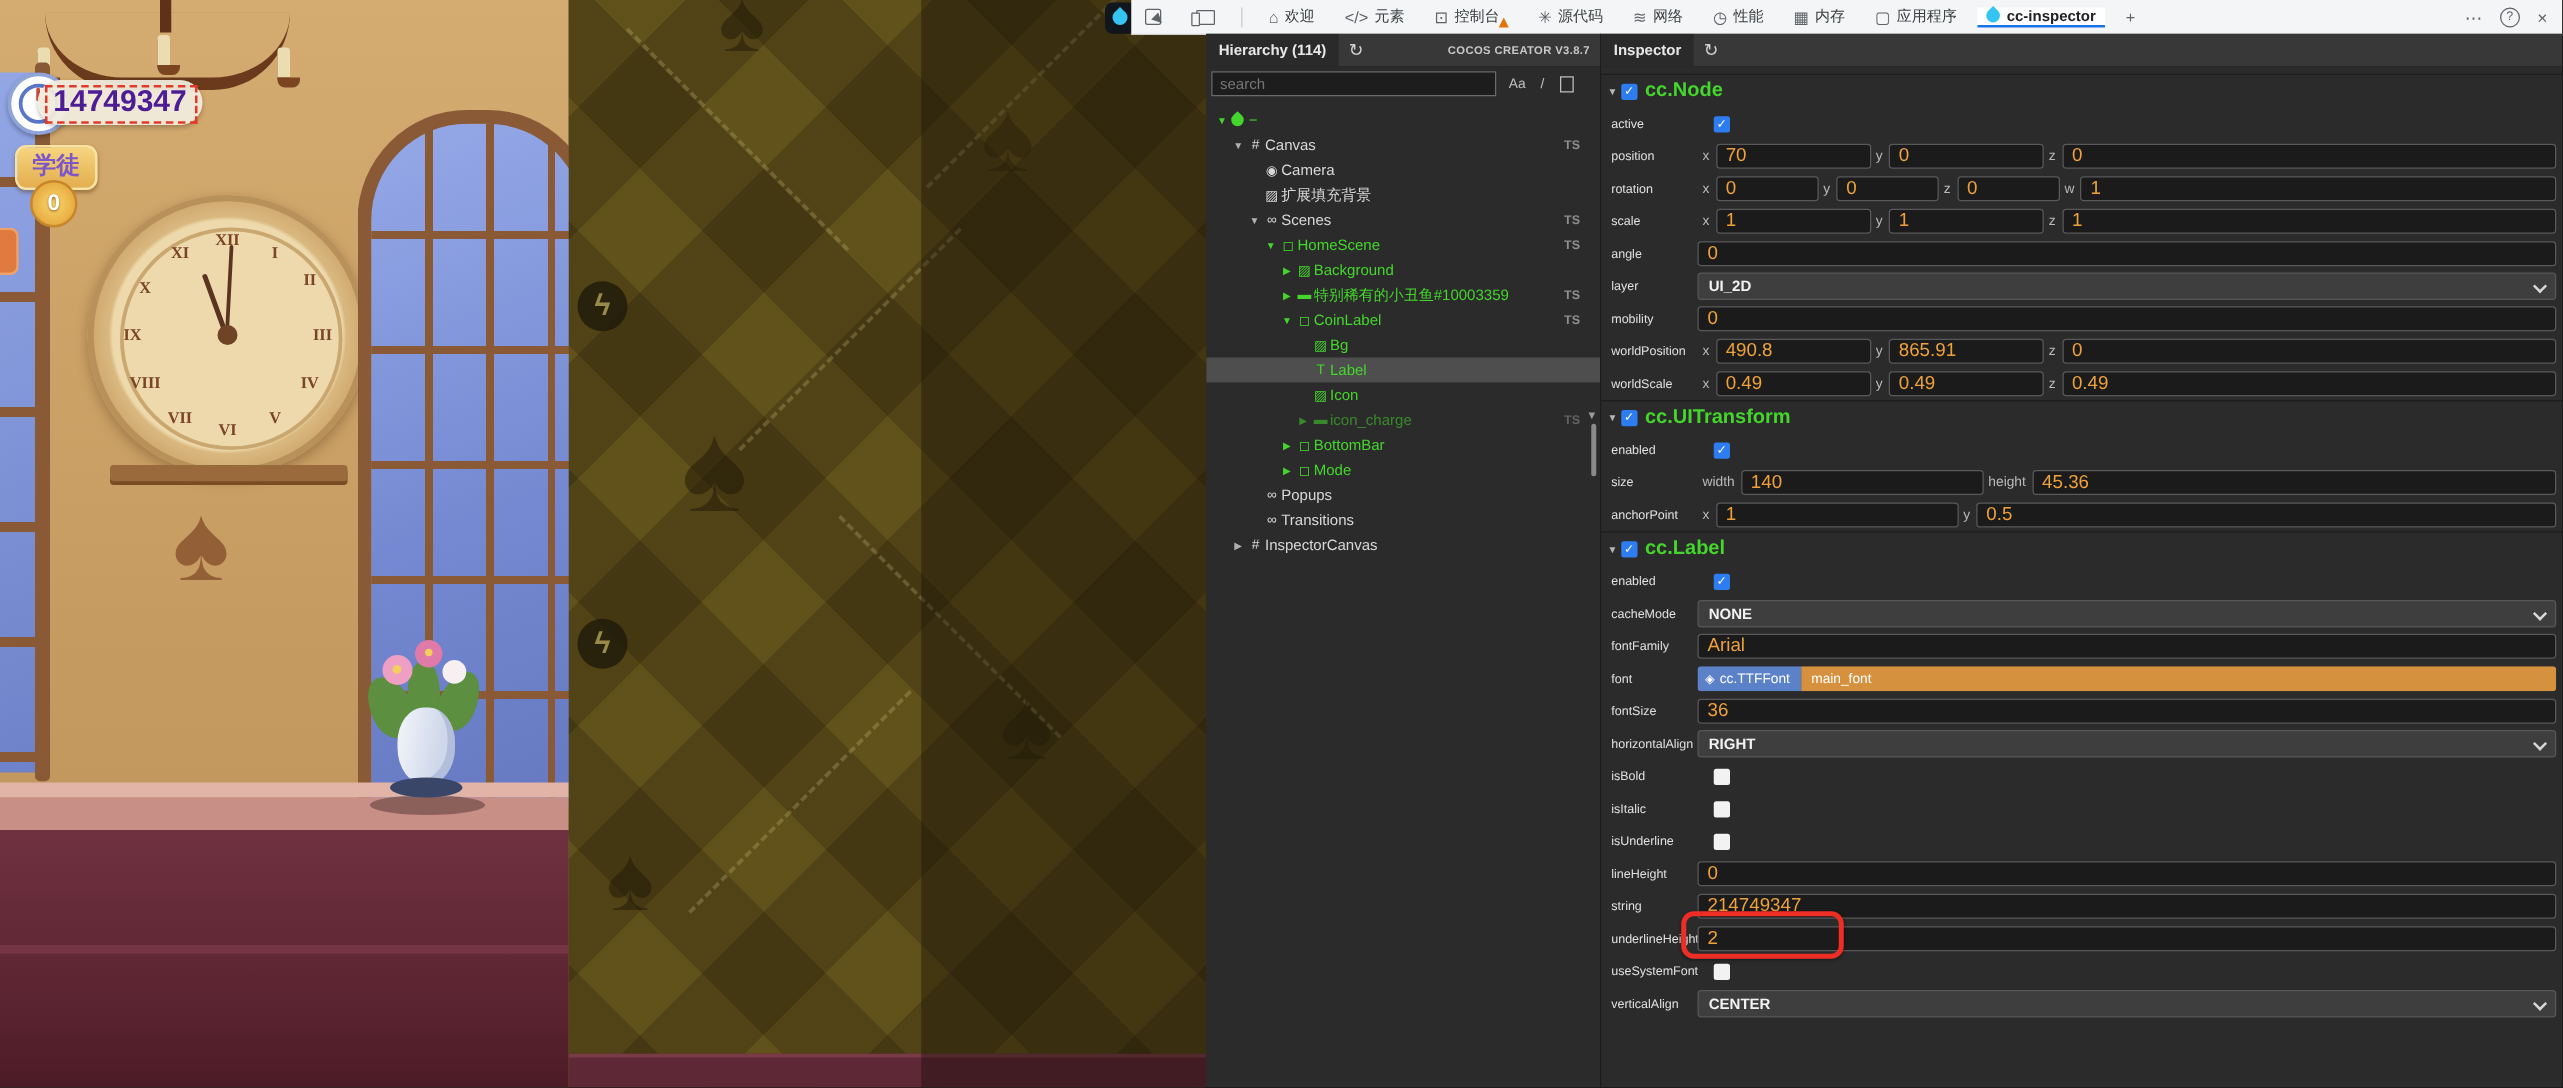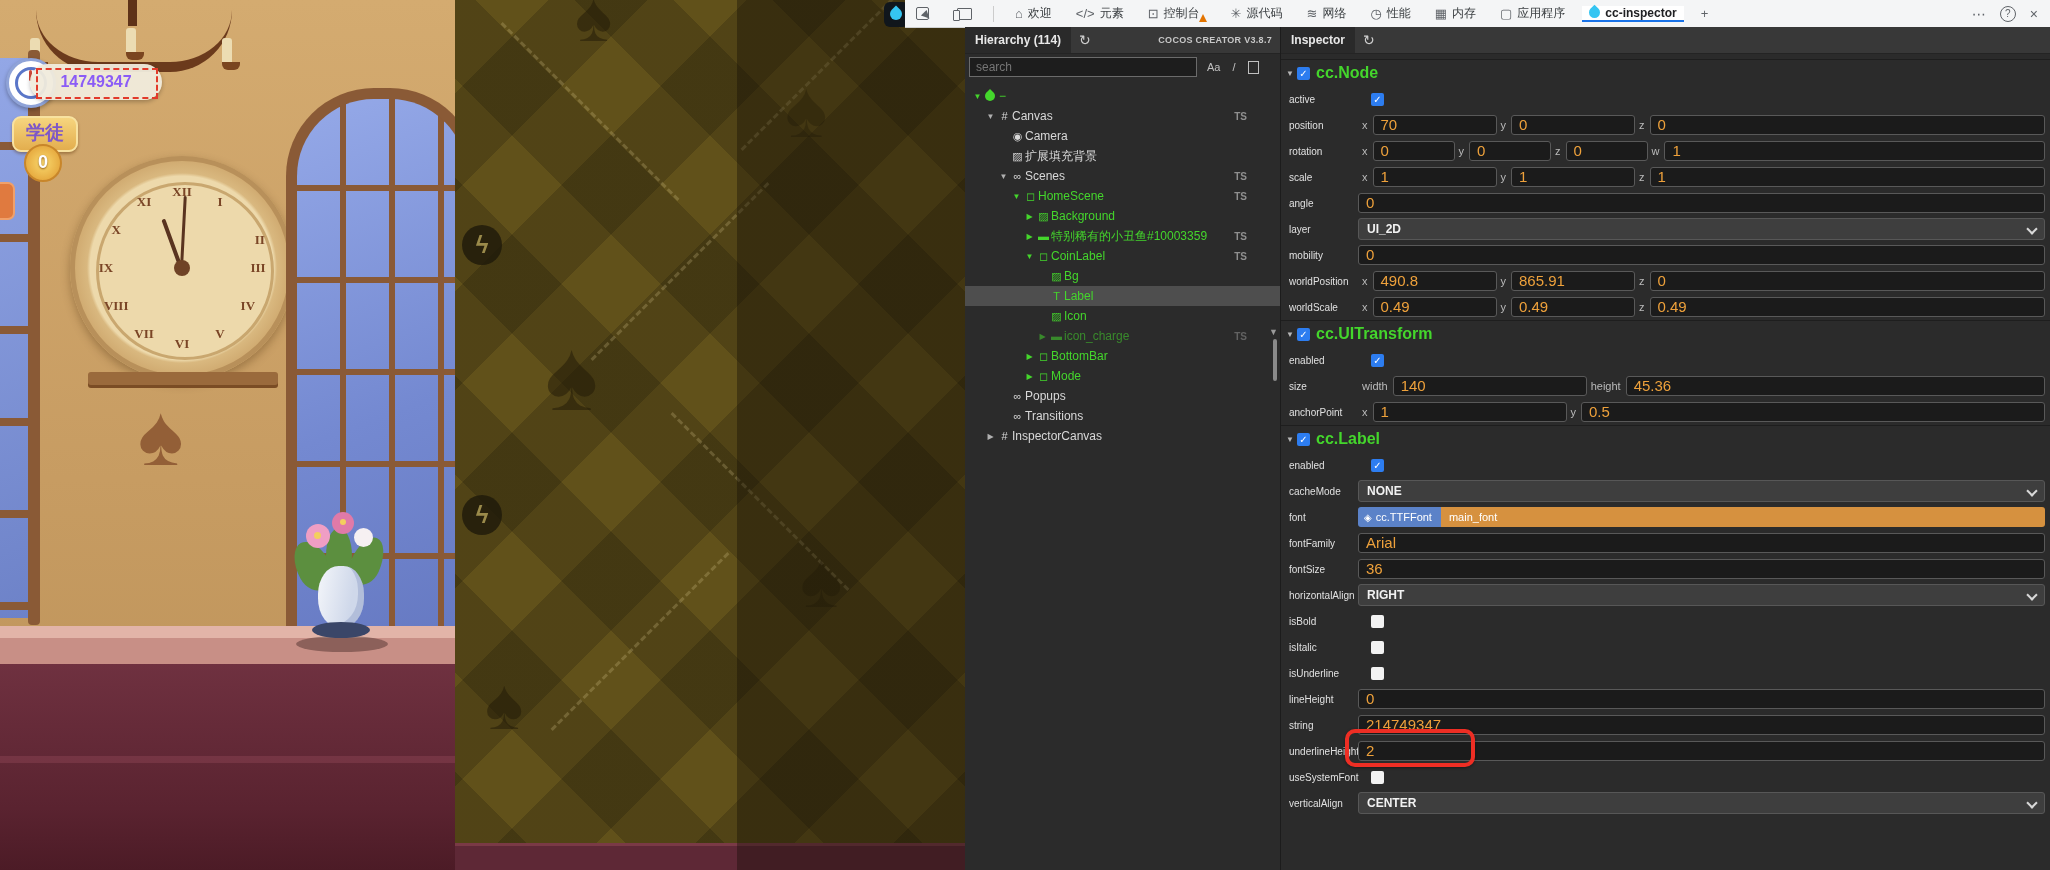--- a/index.html
+++ b/index.html
@@ -68,21 +68,21 @@
   .dim-overlay{position:absolute;left:737px;top:0;width:228px;height:870px;background:rgba(18,13,4,.38);}
   .charge{position:absolute;width:40px;height:40px;border-radius:50%;background:rgba(30,25,10,.8);
           color:#9a8a4a;font-size:24px;font-weight:bold;text-align:center;line-height:40px;}
   
   .gauge{left:6px;top:58px;width:44px;height:44px;border-radius:50%;background:#fff;
          border:3px solid #8fa3d8;box-shadow:0 2px 4px rgba(0,0,0,.3);}
   .gauge-ring{left:6px;top:6px;width:26px;height:26px;border:3px solid #5a76c8;border-radius:50%;}
   .gauge-tick{left:20px;top:9px;width:3px;height:11px;background:#d04a3a;border-radius:2px;}
   .coin-pill{left:30px;top:64px;width:132px;height:36px;background:rgba(240,235,220,.95);
              border-radius:18px;box-shadow:0 2px 4px rgba(0,0,0,.25);}
-  .coin-text{width:132px;text-align:center;line-height:36px;font-size:16px;font-weight:bold;color:#8b5cf6;}
+  .coin-text{width:132px;text-align:center;line-height:36px;font-size:24px;font-weight:bold;color:#4c1d95;}
   .node-highlight{left:36px;top:68px;width:118px;height:27px;border:2px dashed #e23a2a;}
   .badge{left:12px;top:116px;width:62px;height:32px;background:linear-gradient(#f6d57f,#e3ae4e);
          border:2px solid #f8e2a0;border-radius:9px;color:#7d57c8;font-weight:bold;font-size:19px;
          text-align:center;line-height:30px;box-shadow:0 2px 3px rgba(90,50,10,.4);}
   .badge-coin{left:24px;top:144px;width:34px;height:34px;border-radius:50%;
               background:radial-gradient(#f9d96e,#e6a93e 75%);border:2px solid #c8862a;color:#fff;
               font-weight:bold;font-size:18px;text-align:center;line-height:32px;text-shadow:0 1px 2px #8a5a1a;}
   .side-tab{left:0;top:182px;width:13px;height:34px;background:#e07a3f;border:2px solid #f0a06a;
             border-left:none;border-radius:0 7px 7px 0;}
   .cocos-btn{left:884px;top:2px;width:25px;height:25px;background:#10161c;border-radius:6px;}
@@ -131,21 +131,21 @@
   .ic-copy::before{content:"";position:absolute;left:2px;top:-4px;width:9px;height:11px;
                    border:1px solid #c0c0c0;background:#2b2b2b;z-index:-1;}
   .tree{position:absolute;left:0;top:59px;width:315px;}
   .h-row{height:20px;display:flex;align-items:center;font-size:12px;color:#d8d8d8;position:relative;
          white-space:nowrap;}
   .h-row.selected{background:#4e4e4e;}
   .h-row.dim{opacity:.55;}
   .h-row .arr{width:13px;font-size:8px;color:#b0b0b0;text-align:center;flex:none;}
   .h-row.green,.h-row.green .arr{color:#44d62c;}
   .h-row .nico{width:15px;flex:none;font-size:11px;text-align:center;}
-  .h-row .ts{position:absolute;right:33px;font-size:10px;color:#8f8f8f;font-weight:bold;}
+  .h-row .ts{position:absolute;right:16px;font-size:10px;color:#8f8f8f;font-weight:bold;}
   .h-row .gdrop{width:10px;height:10px;background:#44d62c;border-radius:0 50% 50% 50%;
                 transform:rotate(45deg);margin:0 4px 0 1px;flex:none;}
   .scroll-arrow{position:absolute;right:2px;top:300px;color:#9a9a9a;font-size:9px;}
   .scroll-thumb{position:absolute;right:3px;top:312px;width:4px;height:42px;background:#8a8a8a;border-radius:2px;}
 
   
   .inspector{position:absolute;left:1281px;top:27px;width:769px;height:843px;background:#2b2b2b;overflow:hidden;}
   .insp-rows{position:absolute;left:0;top:32px;width:769px;}
   .insp-row{height:26px;display:flex;align-items:center;}
   .insp-row.comp{border-top:1px solid #1e1e1e;}
@@ -204,21 +204,21 @@
         </div>
 
       <div class="abs lwin"></div>
       <div class="abs lwin-frame"></div>
 
       <div class="abs clock">
         <div class="abs clock-inner"></div>
         <div class="numerals">
             <span class="numeral" style="left: 112px; top: 36px;">XII</span>
             <span class="numeral" style="left: 150px; top: 46.1821px;">I</span>
-            <span class="numeral" style="left: 177.818px; top: 84px; margin-left: 12px;">II</span>
+            <span class="numeral" style="left: 177.818px; top: 68px;">II</span>
             <span class="numeral" style="left: 188px; top: 112px;">III</span>
             <span class="numeral" style="left: 177.818px; top: 150px;">IV</span>
             <span class="numeral" style="left: 150px; top: 177.818px;">V</span>
             <span class="numeral" style="left: 112px; top: 188px;">VI</span>
             <span class="numeral" style="left: 74px; top: 177.818px;">VII</span>
             <span class="numeral" style="left: 46.1821px; top: 150px;">VIII</span>
             <span class="numeral" style="left: 36px; top: 112px;">IX</span>
             <span class="numeral" style="left: 46.1821px; top: 74px;">X</span>
             <span class="numeral" style="left: 74px; top: 46.1821px;">XI</span>
           </div>
@@ -626,35 +626,35 @@
             <span class="cbx inrow checked">✓</span>
           </div>
         </div>
         <div class="insp-row">
           <span class="row-label">cacheMode</span>
           <div class="controls">
             <span class="sel">NONE<span class="chev"></span></span>
           </div>
         </div>
         <div class="insp-row">
+          <span class="row-label">fontFamily</span>
+          <div class="controls">
+            <span class="ibox full">Arial</span>
+          </div>
+        </div>
+        <div class="insp-row">
           <span class="row-label">font</span>
           <div class="controls">
             <span class="asset">
               <span class="chip"><span class="cube">◈</span>cc.TTFFont</span>
               <span class="aval">main_font</span>
             </span>
           </div>
         </div>
         <div class="insp-row">
-          <span class="row-label">fontFamily</span>
-          <div class="controls">
-            <span class="ibox full">Arial</span>
-          </div>
-        </div>
-        <div class="insp-row">
           <span class="row-label">fontSize</span>
           <div class="controls">
             <span class="ibox full">36</span>
           </div>
         </div>
         <div class="insp-row">
           <span class="row-label">horizontalAlign</span>
           <div class="controls">
             <span class="sel">RIGHT<span class="chev"></span></span>
           </div>

